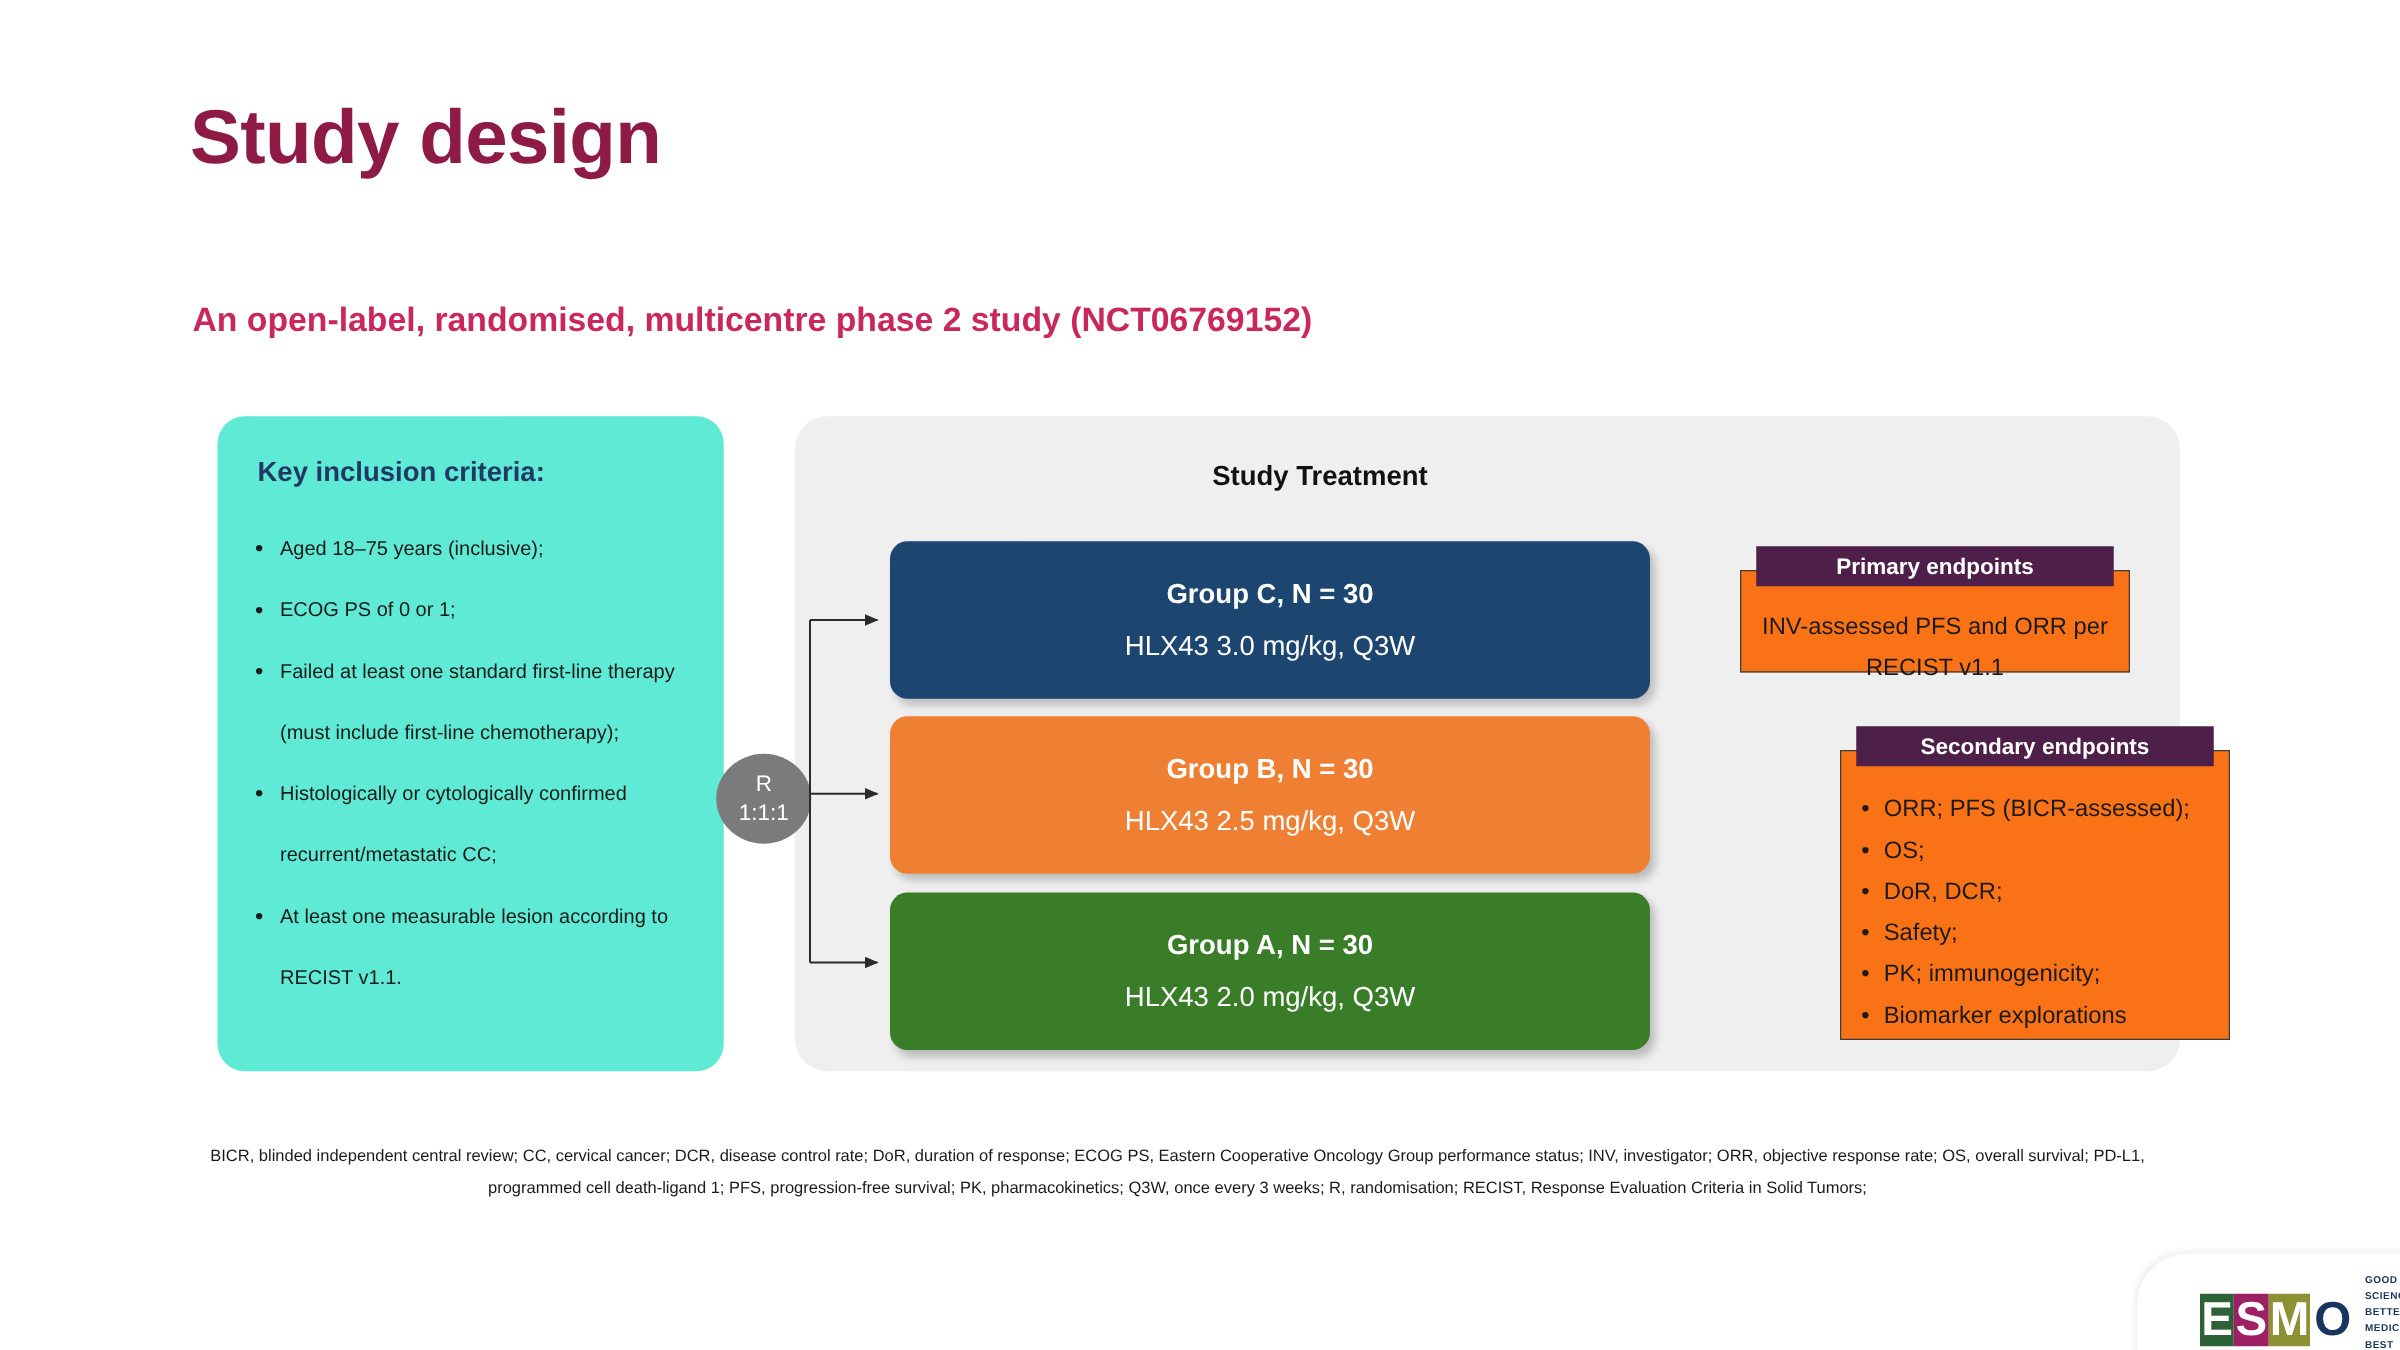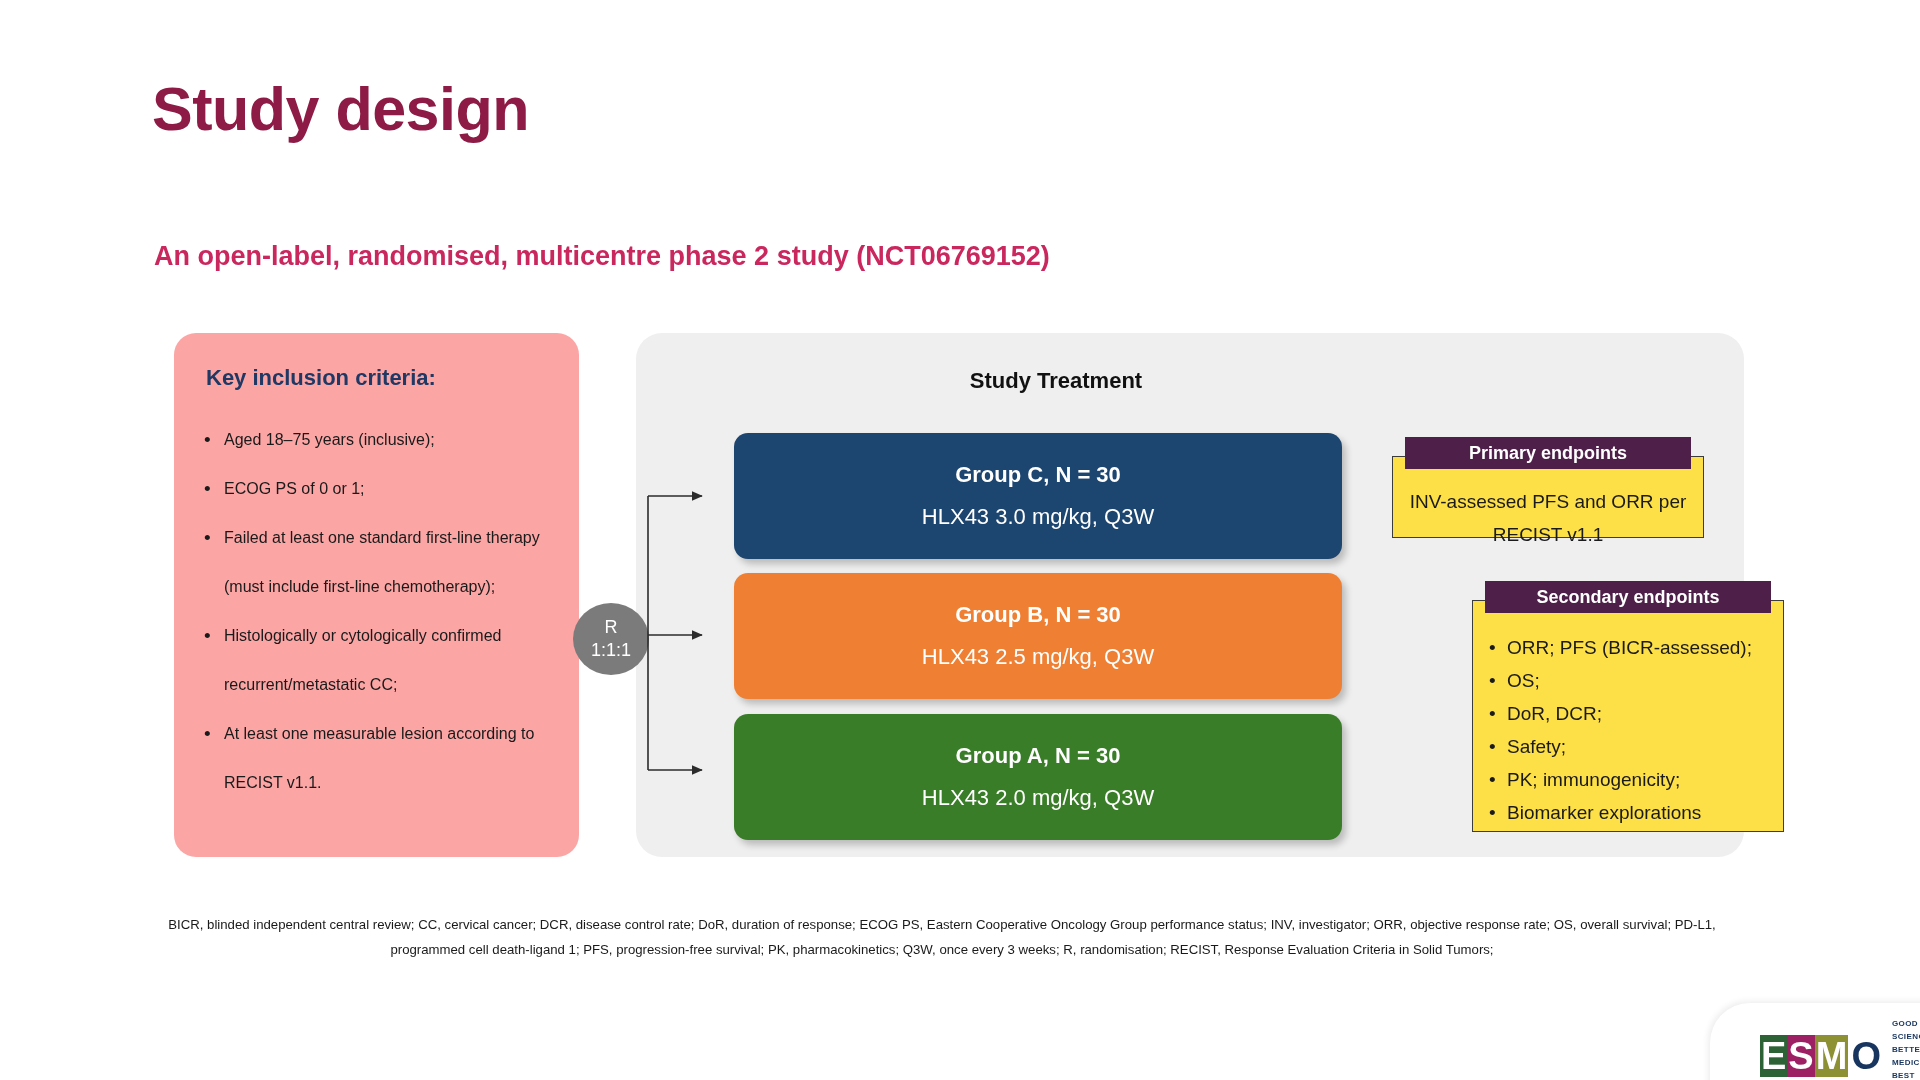--- a/index.html
+++ b/index.html
@@ -32,21 +32,21 @@
     font-weight: bold;
     color: #c9275e;
     white-space: nowrap;
   }
 
   
   #inclusion-panel {
     position: absolute;
     left: 174px; top: 333px;
     width: 405px; height: 524px;
-    background: #fca5a5;
+    background: #5eead4;
     border-radius: 22px;
   }
   #inclusion-heading {
     position: absolute;
     left: 32px; top: 32px;
     font-size: 22px;
     font-weight: bold;
     color: #1f3864;
     white-space: nowrap;
   }
@@ -110,21 +110,21 @@
   #connectors {
     position: absolute;
     left: 640px; top: 470px;
     width: 80px; height: 330px;
     pointer-events: none;
   }
 
   
   .group-box {
     position: absolute;
-    left: 734px;
+    left: 712px;
     width: 608px;
     height: 126px;
     border-radius: 14px;
     box-shadow: 4px 5px 7px rgba(0,0,0,0.22);
     color: #ffffff;
     display: flex;
     flex-direction: column;
     align-items: center;
     justify-content: center;
   }
@@ -138,21 +138,21 @@
     font-weight: normal;
     line-height: 42px;
   }
   #group-box-0 { top: 433px; background: #1c4570; }
   #group-box-1 { top: 573px; background: #ef8033; }
   #group-box-2 { top: 714px; background: #3a7d28; }
 
   
   .endpoint-card {
     position: absolute;
-    background: #fde047;
+    background: #f97316;
     border: 1px solid #3c3c3c;
   }
   .endpoint-header {
     position: absolute;
     left: 50%;
     transform: translateX(-50%);
     top: -20px;
     background: #4e1f48;
     color: #ffffff;
     font-size: 18px;

